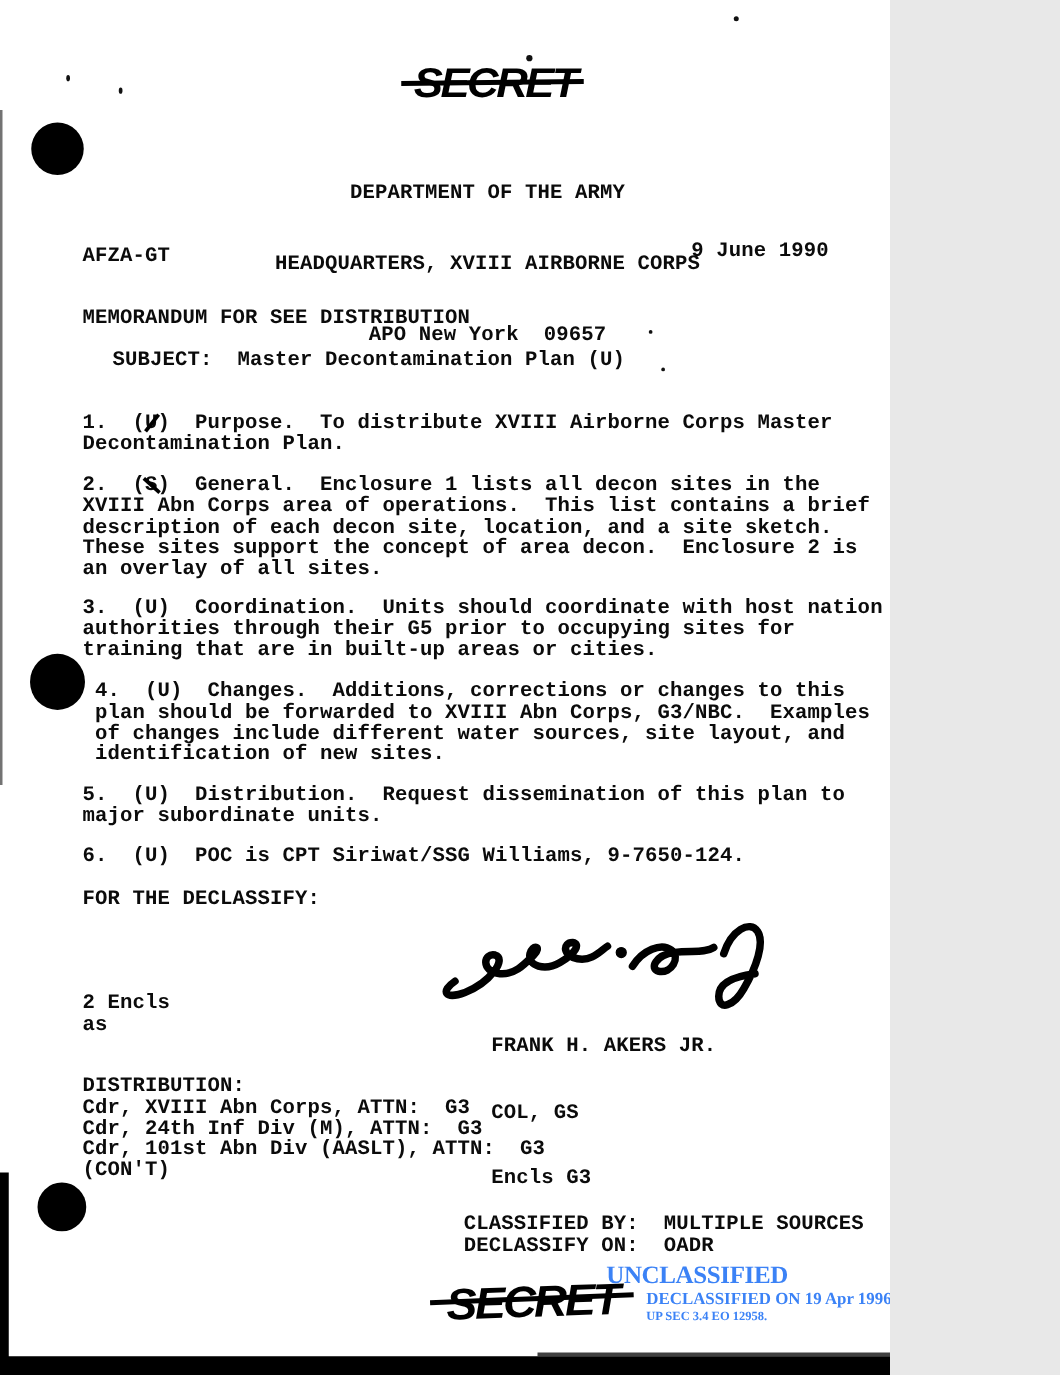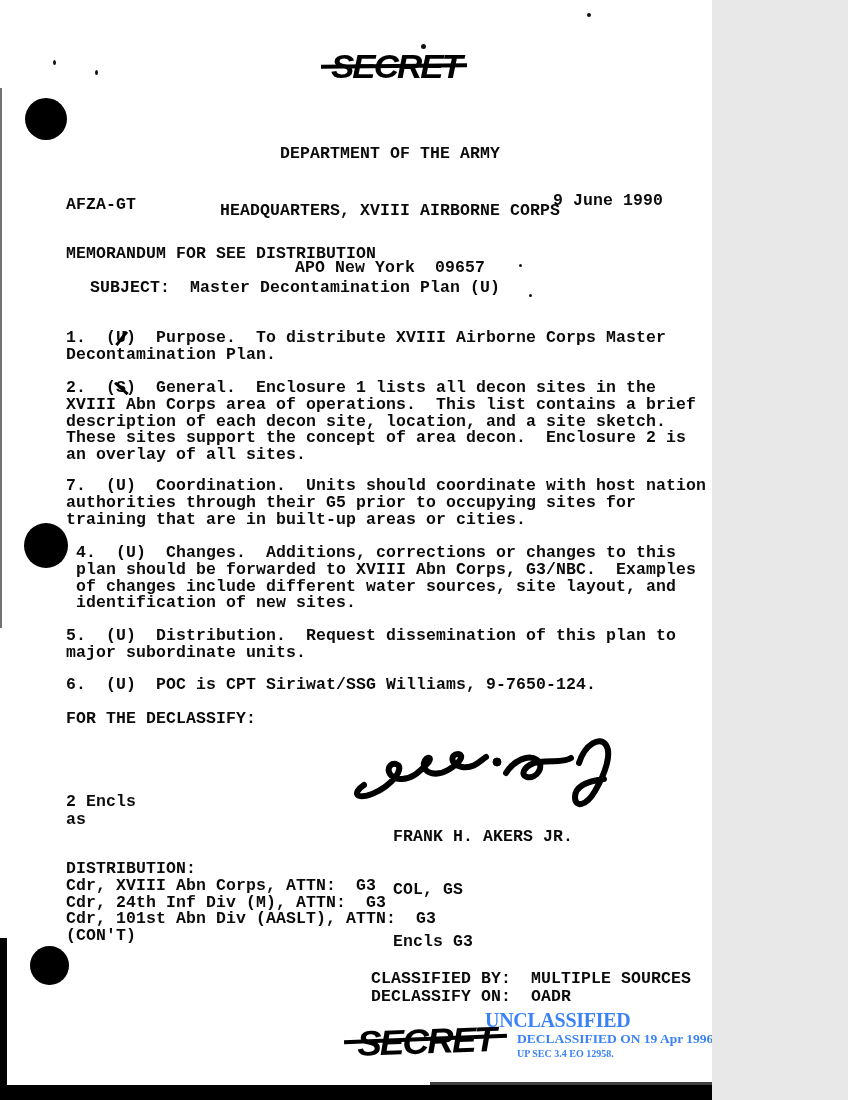--- a/index.html
+++ b/index.html
@@ -78,21 +78,21 @@
   <div class="mono" style="left:66px;top:246px;">MEMORANDUM FOR SEE DISTRIBUTION</div>
   <div class="mono" style="left:66px;top:280px;margin-left:24px;">SUBJECT:  Master Decontamination Plan (U)</div>
 
   <div class="mono" style="left:66px;top:330px;">1.  (U)  Purpose.  To distribute XVIII Airborne Corps Master
 Decontamination Plan.</div>
   <div class="mono" style="left:66px;top:380px;">2.  (S)  General.  Enclosure 1 lists all decon sites in the
 XVIII Abn Corps area of operations.  This list contains a brief
 description of each decon site, location, and a site sketch.
 These sites support the concept of area decon.  Enclosure 2 is
 an overlay of all sites.</div>
-  <div class="mono" style="left:66px;top:478px;">7.  (U)  Coordination.  Units should coordinate with host nation
+  <div class="mono" style="left:66px;top:478px;">3.  (U)  Coordination.  Units should coordinate with host nation
 authorities through their G5 prior to occupying sites for
 training that are in built-up areas or cities.</div>
   <div class="mono" style="left:76px;top:545px;">4.  (U)  Changes.  Additions, corrections or changes to this
 plan should be forwarded to XVIII Abn Corps, G3/NBC.  Examples
 of changes include different water sources, site layout, and
 identification of new sites.</div>
   <div class="mono" style="left:66px;top:628px;">5.  (U)  Distribution.  Request dissemination of this plan to
 major subordinate units.</div>
   <div class="mono" style="left:66px;top:677px;text-align:center;">6.  (U)  POC is CPT Siriwat/SSG Williams, 9-7650-124.</div>
 

